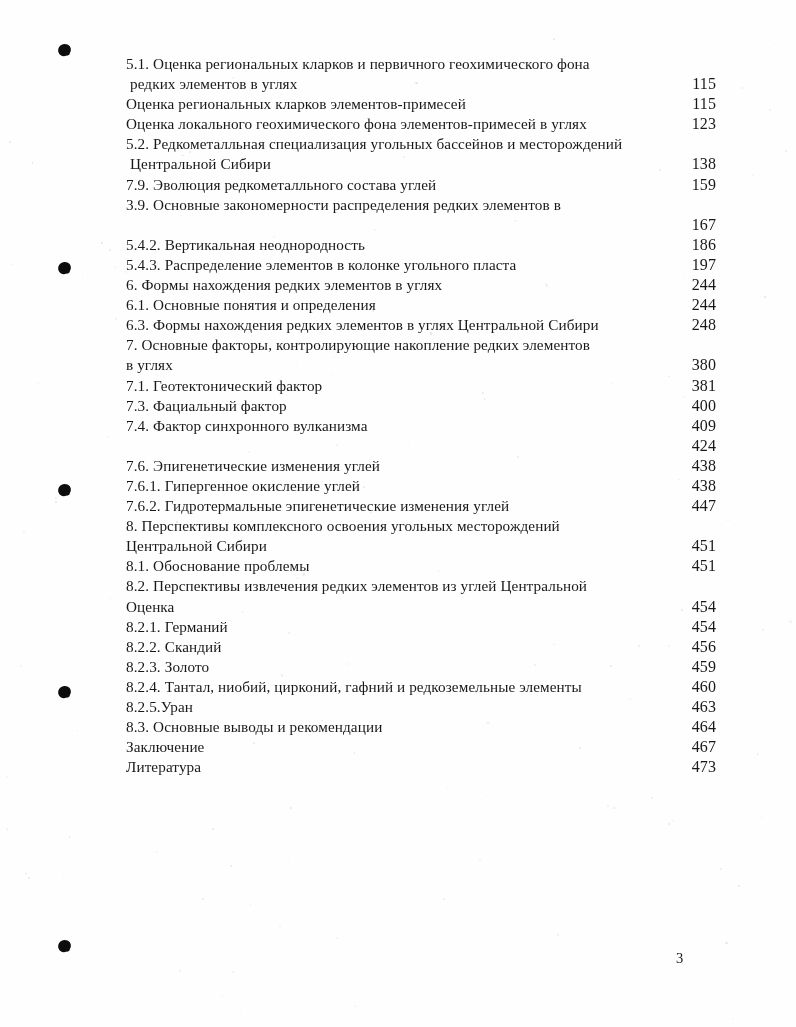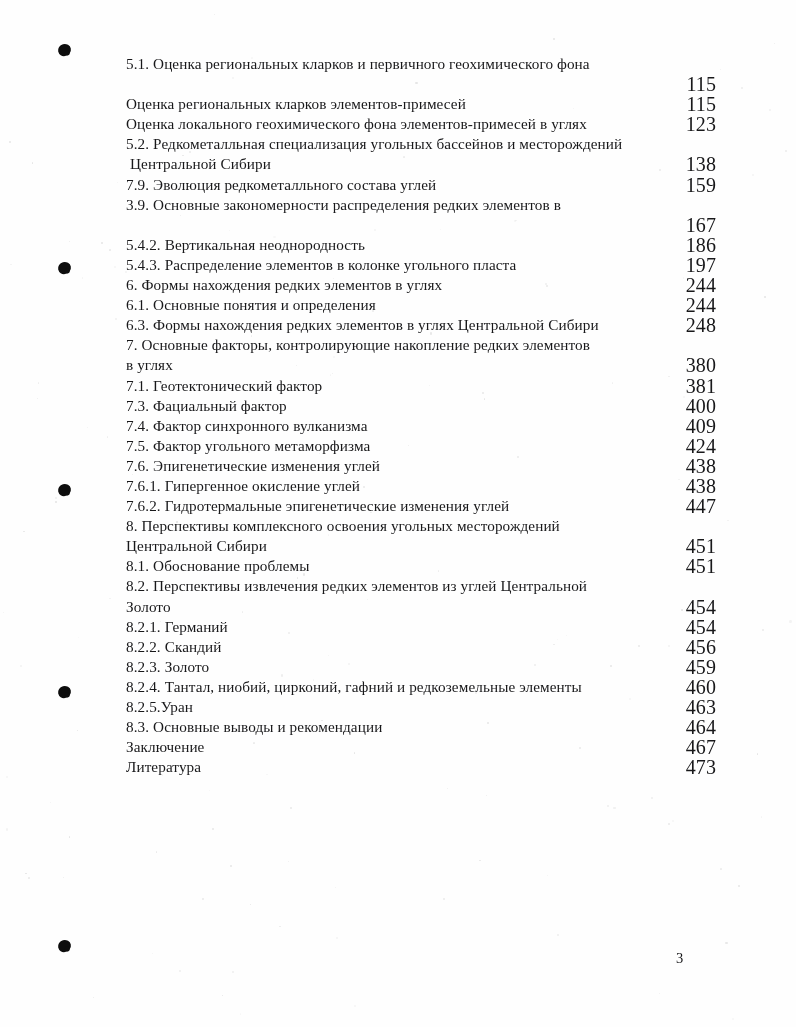--- a/index.html
+++ b/index.html
@@ -70,21 +70,21 @@
   }
   .toc-line.indent .title {
     padding-left: 4px;
   }
   .toc-line .page-num {
     position: absolute;
     right: 0;
     top: 0;
     width: 34px;
     text-align: right;
-    font-size: 20px;
+    font-size: 16px;
     color: #18181a;
   }
   .folio {
     position: absolute;
     left: 676px;
     top: 950px;
     font-size: 14.5px;
     color: #18181a;
   }
 </style>
@@ -269,47 +269,47 @@
   <div id="margin-marks">
       <div class="binding-mark" style="top: 44px;"></div>
       <div class="binding-mark" style="top: 262px;"></div>
       <div class="binding-mark" style="top: 484px;"></div>
       <div class="binding-mark" style="top: 686px;"></div>
       <div class="binding-mark" style="top: 940px;"></div>
     </div>
 
   <div class="toc" id="toc">
       <div class="toc-line"><span class="title">5.1. Оценка региональных кларков и первичного геохимического фона</span><span class="page-num"></span></div>
-      <div class="toc-line indent"><span class="page-num">115</span></div>
+      <div class="toc-line indent"><span class="title">редких элементов в углях</span><span class="page-num">115</span></div>
       <div class="toc-line"><span class="title">Оценка региональных  кларков элементов-примесей</span><span class="page-num">115</span></div>
       <div class="toc-line"><span class="title">Оценка локального геохимического фона элементов-примесей в углях</span><span class="page-num">123</span></div>
       <div class="toc-line"><span class="title">5.2. Редкометалльная специализация угольных бассейнов и месторождений</span><span class="page-num"></span></div>
       <div class="toc-line indent"><span class="title">Центральной Сибири</span><span class="page-num">138</span></div>
       <div class="toc-line"><span class="title">7.9. Эволюция редкометалльного состава углей</span><span class="page-num">159</span></div>
       <div class="toc-line"><span class="title">3.9. Основные закономерности распределения редких элементов в</span><span class="page-num"></span></div>
       <div class="toc-line"><span class="page-num">167</span></div>
       <div class="toc-line"><span class="title">5.4.2. Вертикальная неоднородность</span><span class="page-num">186</span></div>
       <div class="toc-line"><span class="title">5.4.3. Распределение элементов в колонке угольного пласта</span><span class="page-num">197</span></div>
       <div class="toc-line"><span class="title">6. Формы нахождения редких элементов в углях</span><span class="page-num">244</span></div>
       <div class="toc-line"><span class="title">6.1. Основные понятия и определения</span><span class="page-num">244</span></div>
       <div class="toc-line"><span class="title">6.3. Формы нахождения редких элементов в углях Центральной Сибири</span><span class="page-num">248</span></div>
       <div class="toc-line"><span class="title">7. Основные факторы, контролирующие накопление редких элементов</span><span class="page-num"></span></div>
       <div class="toc-line"><span class="title">в углях</span><span class="page-num">380</span></div>
       <div class="toc-line"><span class="title">7.1. Геотектонический фактор</span><span class="page-num">381</span></div>
       <div class="toc-line"><span class="title">7.3. Фациальный фактор</span><span class="page-num">400</span></div>
       <div class="toc-line"><span class="title">7.4. Фактор синхронного вулканизма</span><span class="page-num">409</span></div>
-      <div class="toc-line"><span class="title">7.5. Фактор угольного метаморфизма</span><span class="page-num">424</span></div>
+      <div class="toc-line"><span class="page-num">424</span></div>
       <div class="toc-line"><span class="title">7.6. Эпигенетические изменения углей</span><span class="page-num">438</span></div>
       <div class="toc-line"><span class="title">7.6.1. Гипергенное окисление углей</span><span class="page-num">438</span></div>
       <div class="toc-line"><span class="title">7.6.2. Гидротермальные эпигенетические изменения углей</span><span class="page-num">447</span></div>
       <div class="toc-line"><span class="title">8. Перспективы комплексного освоения угольных месторождений</span><span class="page-num"></span></div>
       <div class="toc-line"><span class="title">Центральной Сибири</span><span class="page-num">451</span></div>
       <div class="toc-line"><span class="title">8.1. Обоснование проблемы</span><span class="page-num">451</span></div>
       <div class="toc-line"><span class="title">8.2. Перспективы извлечения редких элементов из углей Центральной</span><span class="page-num"></span></div>
-      <div class="toc-line"><span class="title">Золото</span><span class="page-num">454</span></div>
+      <div class="toc-line"><span class="title">Оценка</span><span class="page-num">454</span></div>
       <div class="toc-line"><span class="title">8.2.1. Германий</span><span class="page-num">454</span></div>
       <div class="toc-line"><span class="title">8.2.2. Скандий</span><span class="page-num">456</span></div>
       <div class="toc-line"><span class="title">8.2.3. Золото</span><span class="page-num">459</span></div>
       <div class="toc-line"><span class="title">8.2.4. Тантал, ниобий, цирконий, гафний и редкоземельные элементы</span><span class="page-num">460</span></div>
       <div class="toc-line"><span class="title">8.2.5.Уран</span><span class="page-num">463</span></div>
       <div class="toc-line"><span class="title">8.3. Основные выводы и рекомендации</span><span class="page-num">464</span></div>
       <div class="toc-line"><span class="title">Заключение</span><span class="page-num">467</span></div>
       <div class="toc-line"><span class="title">Литература</span><span class="page-num">473</span></div>
     </div>
 

